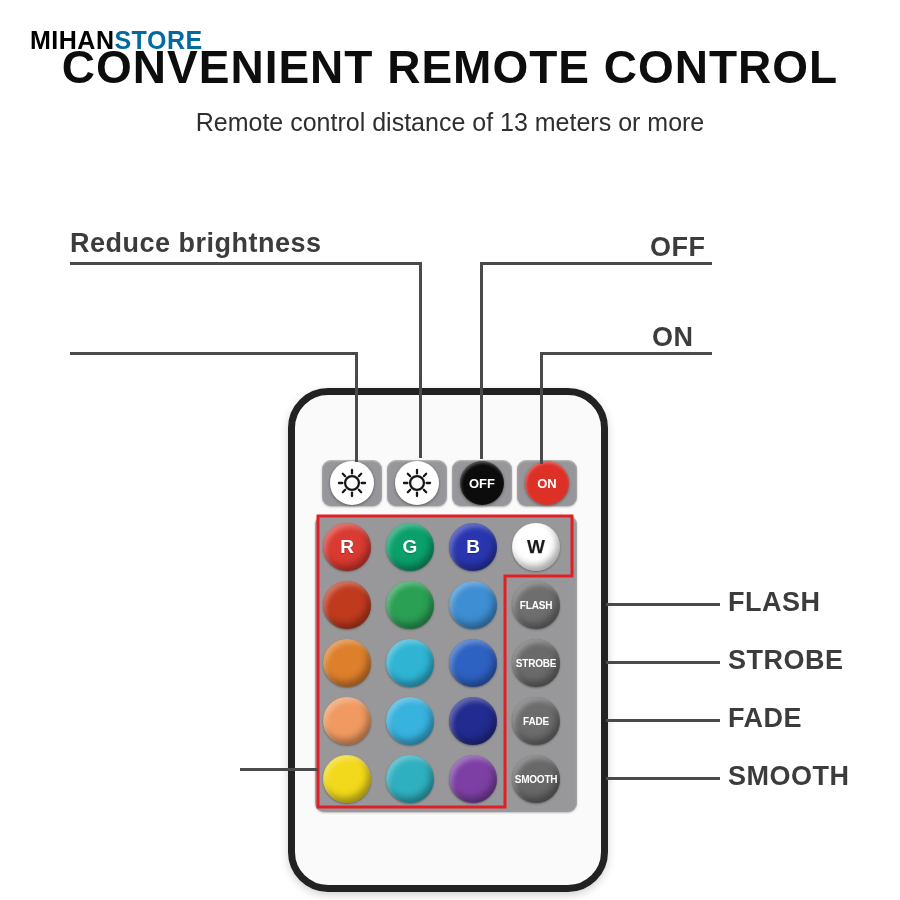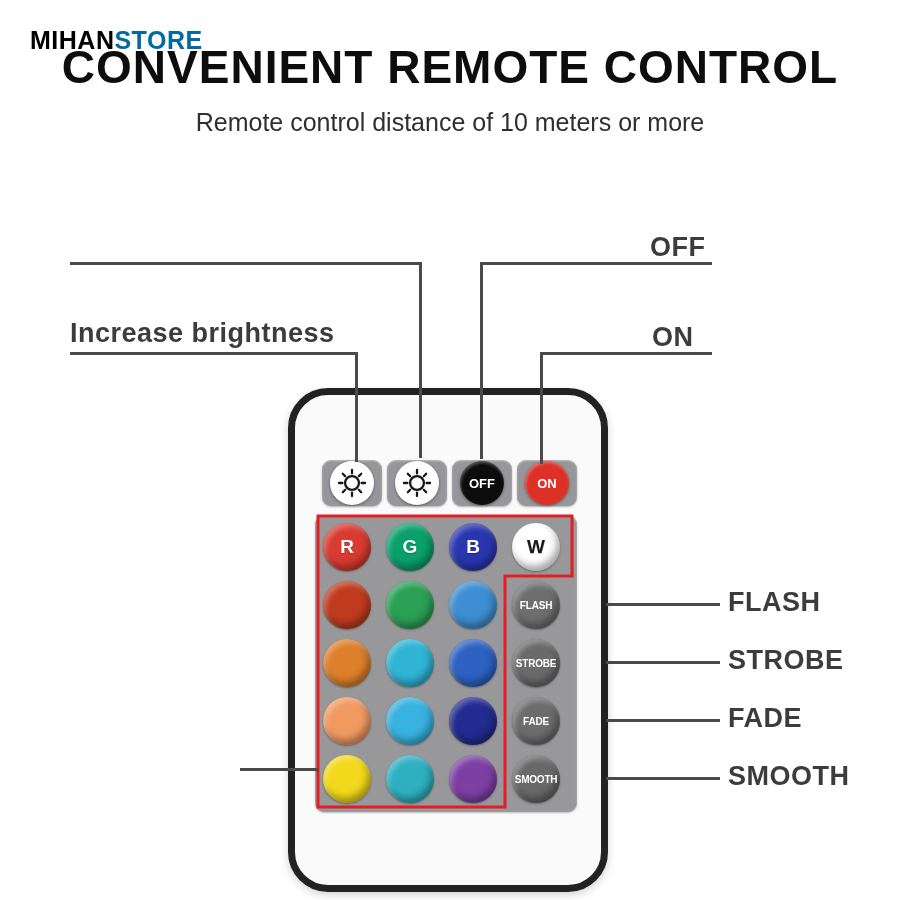--- a/index.html
+++ b/index.html
@@ -28,21 +28,21 @@
   .outline{position:absolute;left:0;top:0;pointer-events:none;}
 </style>
 </head>
 <body>
 
 <div class="page">
 
   <div class="logo"><span class="logo-mihan">MIHAN</span><span class="logo-store">STORE</span></div>
 
   <h1 class="title">CONVENIENT REMOTE CONTROL</h1>
-  <div class="subtitle">Remote control distance of 10 meters or more</div>
+  <div class="subtitle">Remote control distance of 13 meters or more</div>
 
   <div class="remote">
     <div class="top-row">
         <div class="pad">
           <div class="tbtn" style="background: rgb(255, 255, 255);">
             <svg viewBox="0 0 24 24" width="32" height="32">
               <g stroke="#161616" stroke-width="1.7" fill="none" stroke-linecap="round">
                 <circle cx="12" cy="12" r="5.2"></circle>
                 <line x1="12" y1="2.2" x2="12" y2="4.8"></line>
                 <line x1="12" y1="19.2" x2="12" y2="21.8"></line>
@@ -101,24 +101,24 @@
         <div class="cbtn" style="background: rgb(47, 176, 192);"></div>
         <div class="cbtn" style="background: rgb(125, 63, 164);"></div>
         <div class="cbtn mode" style="background: rgb(104, 104, 104); color: rgb(255, 255, 255);">SMOOTH</div>
       </div>
   </div>
 
   <svg class="outline" width="900" height="900">
     <polygon points="318,516 572,516 572,576 505,576 505,807 318,807" fill="none" stroke-width="3" stroke="#e31f26"></polygon>
   </svg>
 
+  <div class="ann" style="left:70px;top:228px">Reduce brightness</div>
   <div class="line" style="left:70px;top:262px;width:352px;height:3px"></div>
   <div class="line" style="left:419px;top:262px;width:3px;height:196px"></div>
 
-  <div class="ann" style="left:70px;top:318px">Increase brightness</div>
   <div class="line" style="left:70px;top:352px;width:288px;height:3px"></div>
   <div class="line" style="left:355px;top:352px;width:3px;height:110px"></div>
 
   <div class="ann" style="left:650px;top:232px">OFF</div>
   <div class="line" style="left:480px;top:262px;width:232px;height:3px"></div>
   <div class="line" style="left:480px;top:262px;width:3px;height:197px"></div>
 
   <div class="ann" style="left:652px;top:322px">ON</div>
   <div class="line" style="left:540px;top:352px;width:172px;height:3px"></div>
   <div class="line" style="left:540px;top:352px;width:3px;height:112px"></div>

